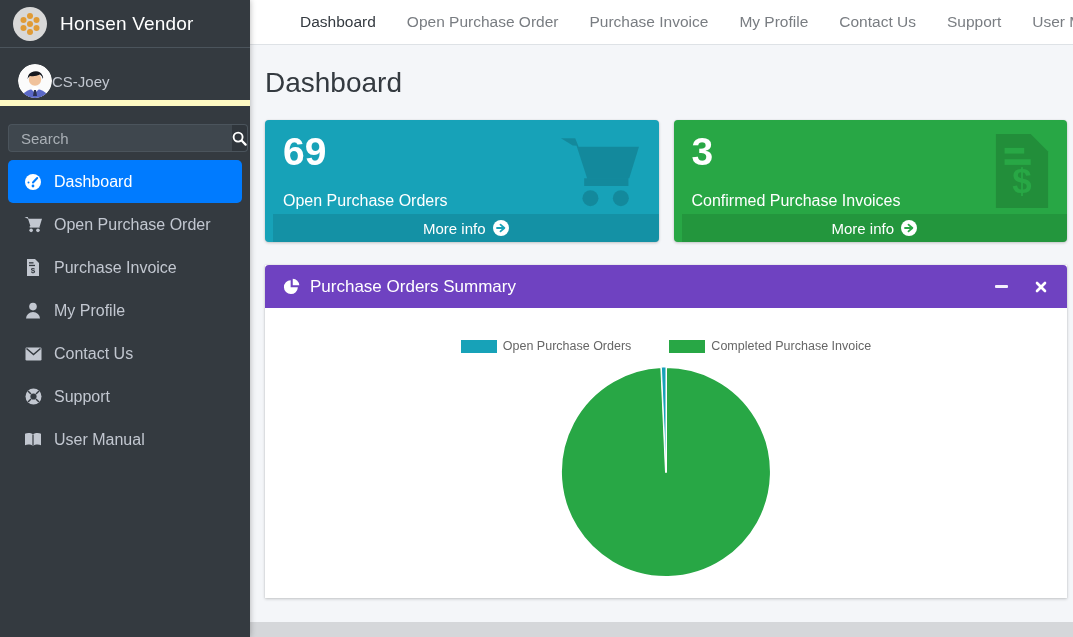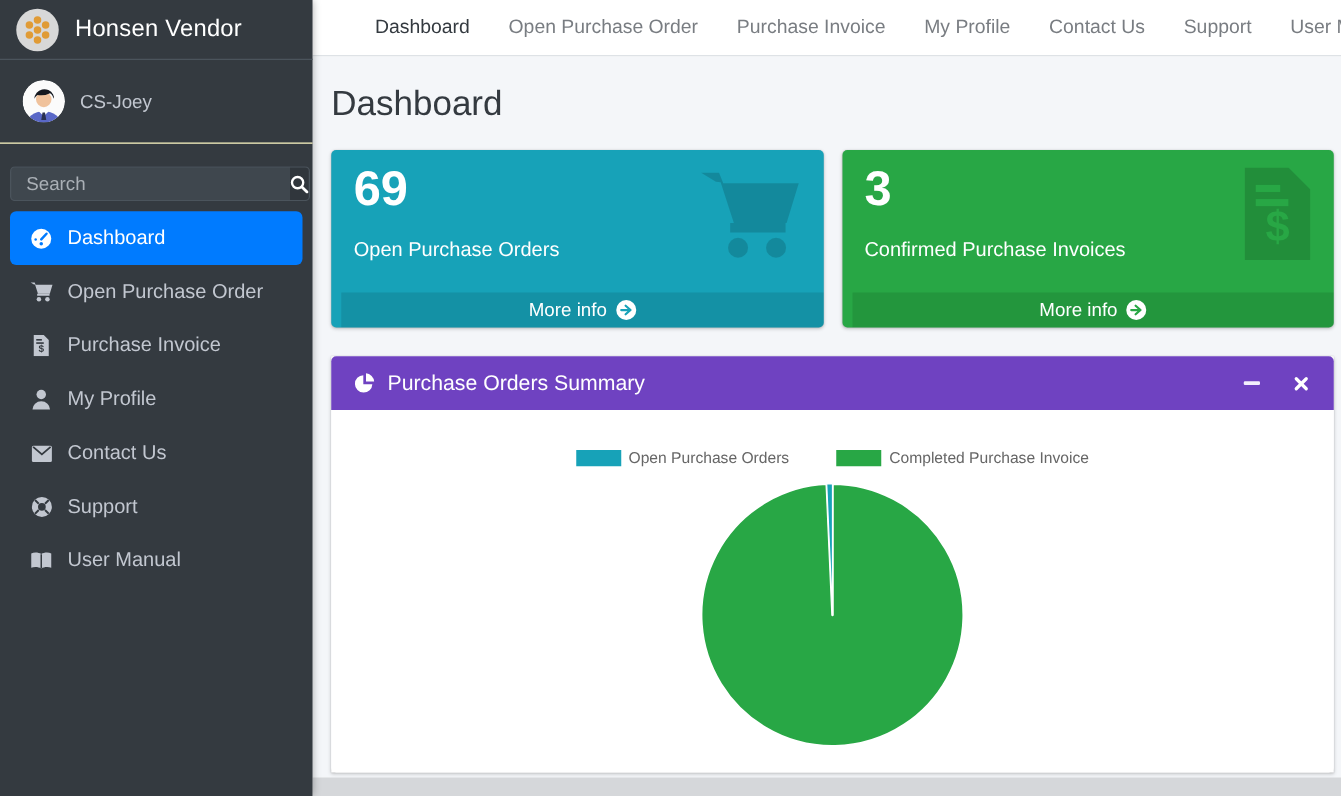--- a/index.html
+++ b/index.html
@@ -4,21 +4,21 @@
 <style>
   * { margin:0; padding:0; box-sizing:border-box; }
   html,body { width:1073px; height:637px; overflow:hidden; font-family:"Liberation Sans", sans-serif; }
   body { background:#f4f6f9; position:relative; }
 
   
   .sidebar { position:absolute; left:0; top:0; width:250px; height:637px; background:#343a40; z-index:5; box-shadow:0 0 6px rgba(0,0,0,.3); }
   .brand { height:48px; display:flex; align-items:center; gap:12px; padding:0 12px; border-bottom:1px solid #4b545c; }
   .brand-logo { width:36px; height:36px; flex:0 0 36px; }
   .brand-text { color:#fff; font-size:19px; font-weight:300; letter-spacing:.2px; white-space:nowrap; }
-  .user-panel { display:flex; align-items:center; gap:12px; padding:16px 12px 16px 18px; border-bottom:1px solid #fef9c3; }
+  .user-panel { display:flex; align-items:center; padding:16px 12px 2px 18px; border-bottom:6px solid #fef9c3; }
   .user-avatar { width:34px; height:34px; border-radius:50%; overflow:hidden; flex:0 0 34px; }
   .user-name { color:#c2c7d0; font-size:15px; }
   .sidebar-search { display:flex; margin:18px 8px 8px 8px; height:28px; }
   .sidebar-search input { flex:1; background:#3f474e; border:1px solid #4b545c; border-right:none; border-radius:4px 0 0 4px; color:#fff; font-size:15px; padding:0 12px; outline:none; font-family:inherit; }
   .sidebar-search input::placeholder { color:#aab0b6; }
   .search-btn { width:46px; background:#30363c; border:1px solid #4b545c; border-left:none; border-radius:0 4px 4px 0; display:flex; align-items:center; justify-content:center; cursor:pointer; }
   .side-menu { list-style:none; margin-top:6px; padding:0 8px; }
   .side-menu li { height:43px; display:flex; align-items:center; gap:10px; padding:0 0 0 14px; color:#c2c7d0; font-size:16px; border-radius:5px; cursor:pointer; position:relative; }
   .side-menu li .mi { width:22px; flex:0 0 22px; display:flex; justify-content:center; align-items:center; }
   .side-menu li.active { background:#007bff; color:#fff; }
@@ -30,21 +30,21 @@
   .hamburger { width:22px; cursor:pointer; display:flex; flex-direction:column; gap:4px; }
   .hamburger span { height:2.5px; background:#494d52; border-radius:1px; }
   .nav-links { list-style:none; display:flex; gap:31px; margin-left:27px; white-space:nowrap; }
   .nav-links li { font-size:15.5px; color:#797d82; cursor:pointer; }
   .nav-links li.active { color:#343a40; }
 
   
   .content { padding:22px 6px 0 15px; height:577px; position:relative; }
   .page-title { font-size:28px; font-weight:500; color:#343a40; margin-bottom:21px; }
   .box-row { display:flex; gap:15px; }
-  .small-box { flex:1; height:142px; border-radius:4px; position:relative; color:#fff; overflow:hidden; box-shadow:0 0 1px rgba(0,0,0,.13), 0 1px 3px rgba(0,0,0,.2); }
+  .small-box { flex:1; height:122px; border-radius:4px; position:relative; color:#fff; overflow:hidden; box-shadow:0 0 1px rgba(0,0,0,.13), 0 1px 3px rgba(0,0,0,.2); }
   .small-box .inner { padding:9px 18px; }
   .small-box h3 { font-size:39px; font-weight:700; line-height:1.2; }
   .small-box p { font-size:16px; margin-top:16px; }
   .small-box .big-icon { position:absolute; right:14px; top:14px; color:rgba(0,0,0,.15); }
   .small-box-footer { position:absolute; left:8px; right:0; bottom:0; height:28px; background:rgba(0,0,0,.1); display:flex; align-items:center; justify-content:center; gap:7px; color:#fff; font-size:15px; text-decoration:none; cursor:pointer; }
   .arrow-circle { width:16px; height:16px; border-radius:50%; background:#fff; display:flex; align-items:center; justify-content:center; }
 
   
   .card { margin-top:23px; border-radius:0; box-shadow:0 0 1px rgba(0,0,0,.13), 0 1px 3px rgba(0,0,0,.2); background:#fff; }
   .card-header { height:43px; border-radius:4px 4px 0 0; display:flex; align-items:center; padding:0 18px; color:#fff; }

